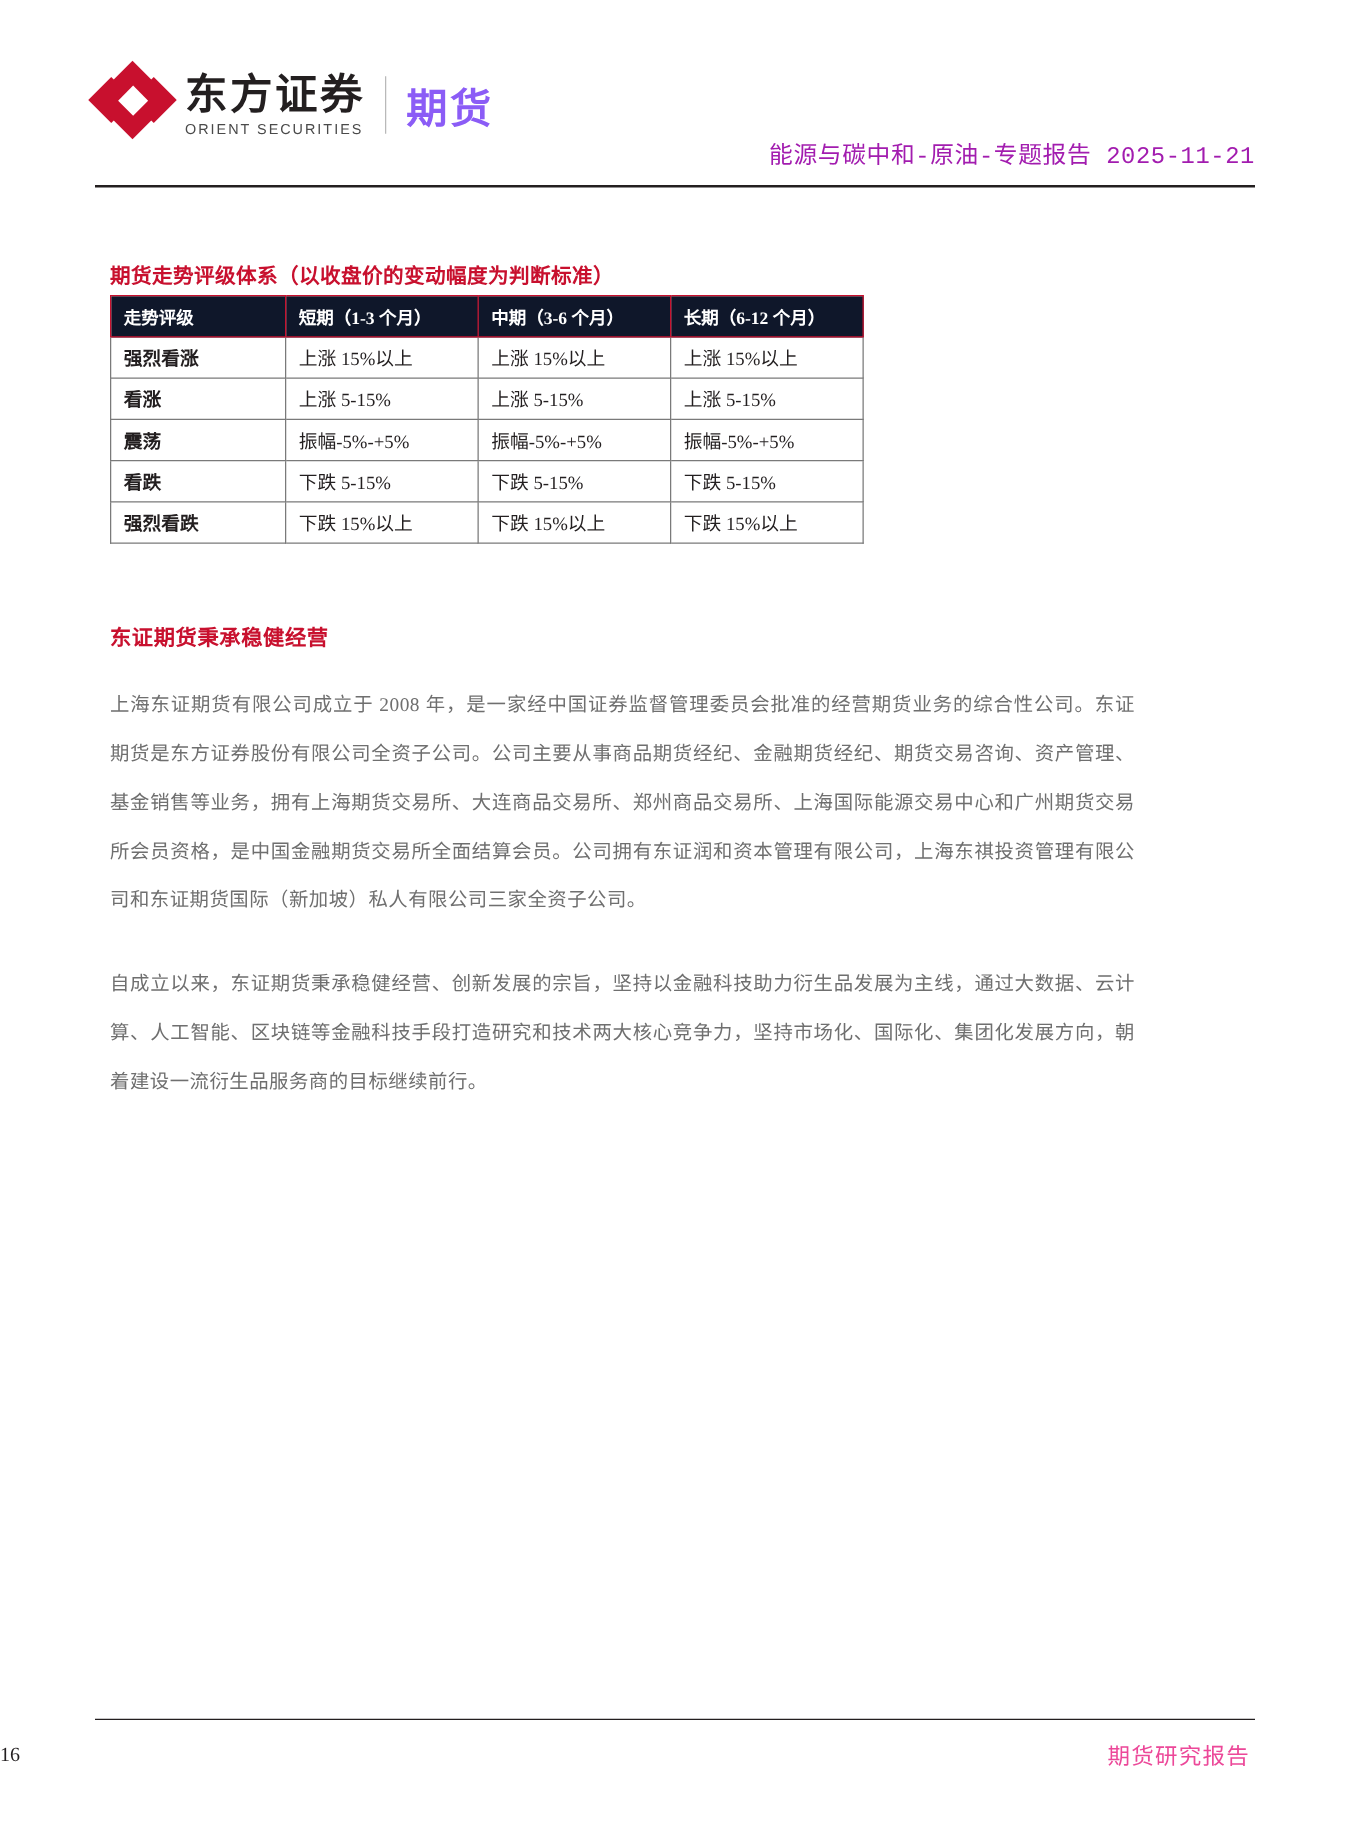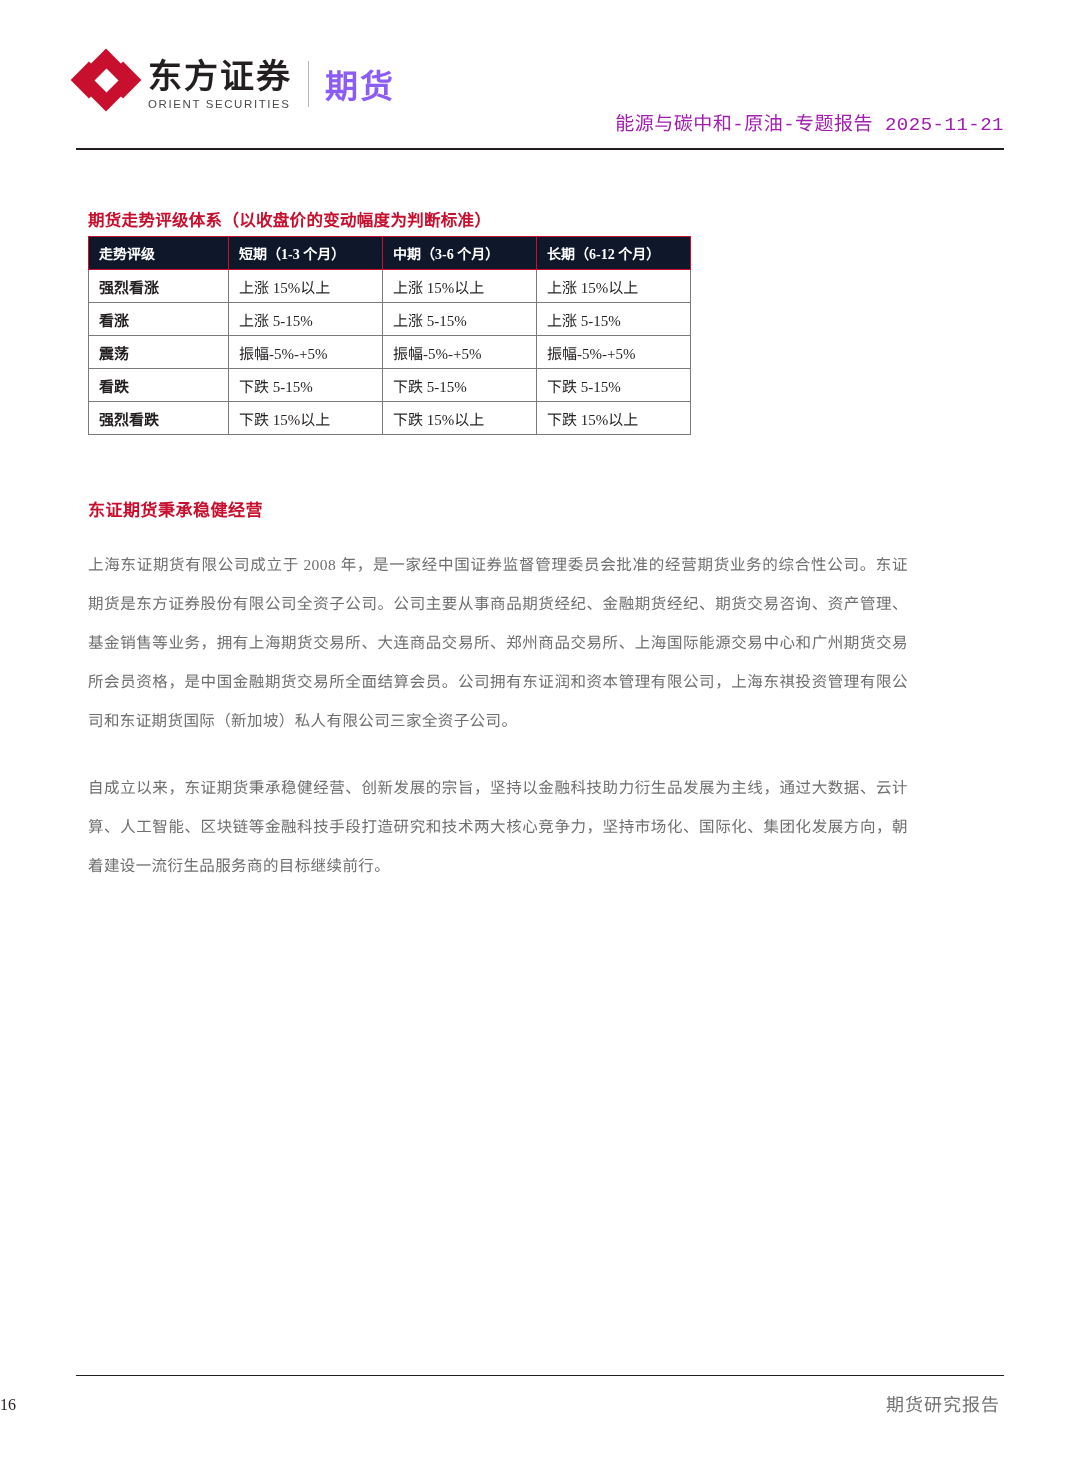--- a/index.html
+++ b/index.html
@@ -210,21 +210,21 @@
     font-family: "Liberation Serif", serif;
     font-size: 16px;
     color: #231f20;
   }
   .footer-right {
     position: absolute;
     bottom: 50px;
     right: 80px;
     font-family: "Liberation Serif", serif;
     font-size: 18px;
-    color: #737373;
+    color: #ec4899;
     letter-spacing: 1px;
   }
 </style>
 </head>
 <body>
 
 <div class="page">
 
   <div class="header">
     <div class="logo-block">

